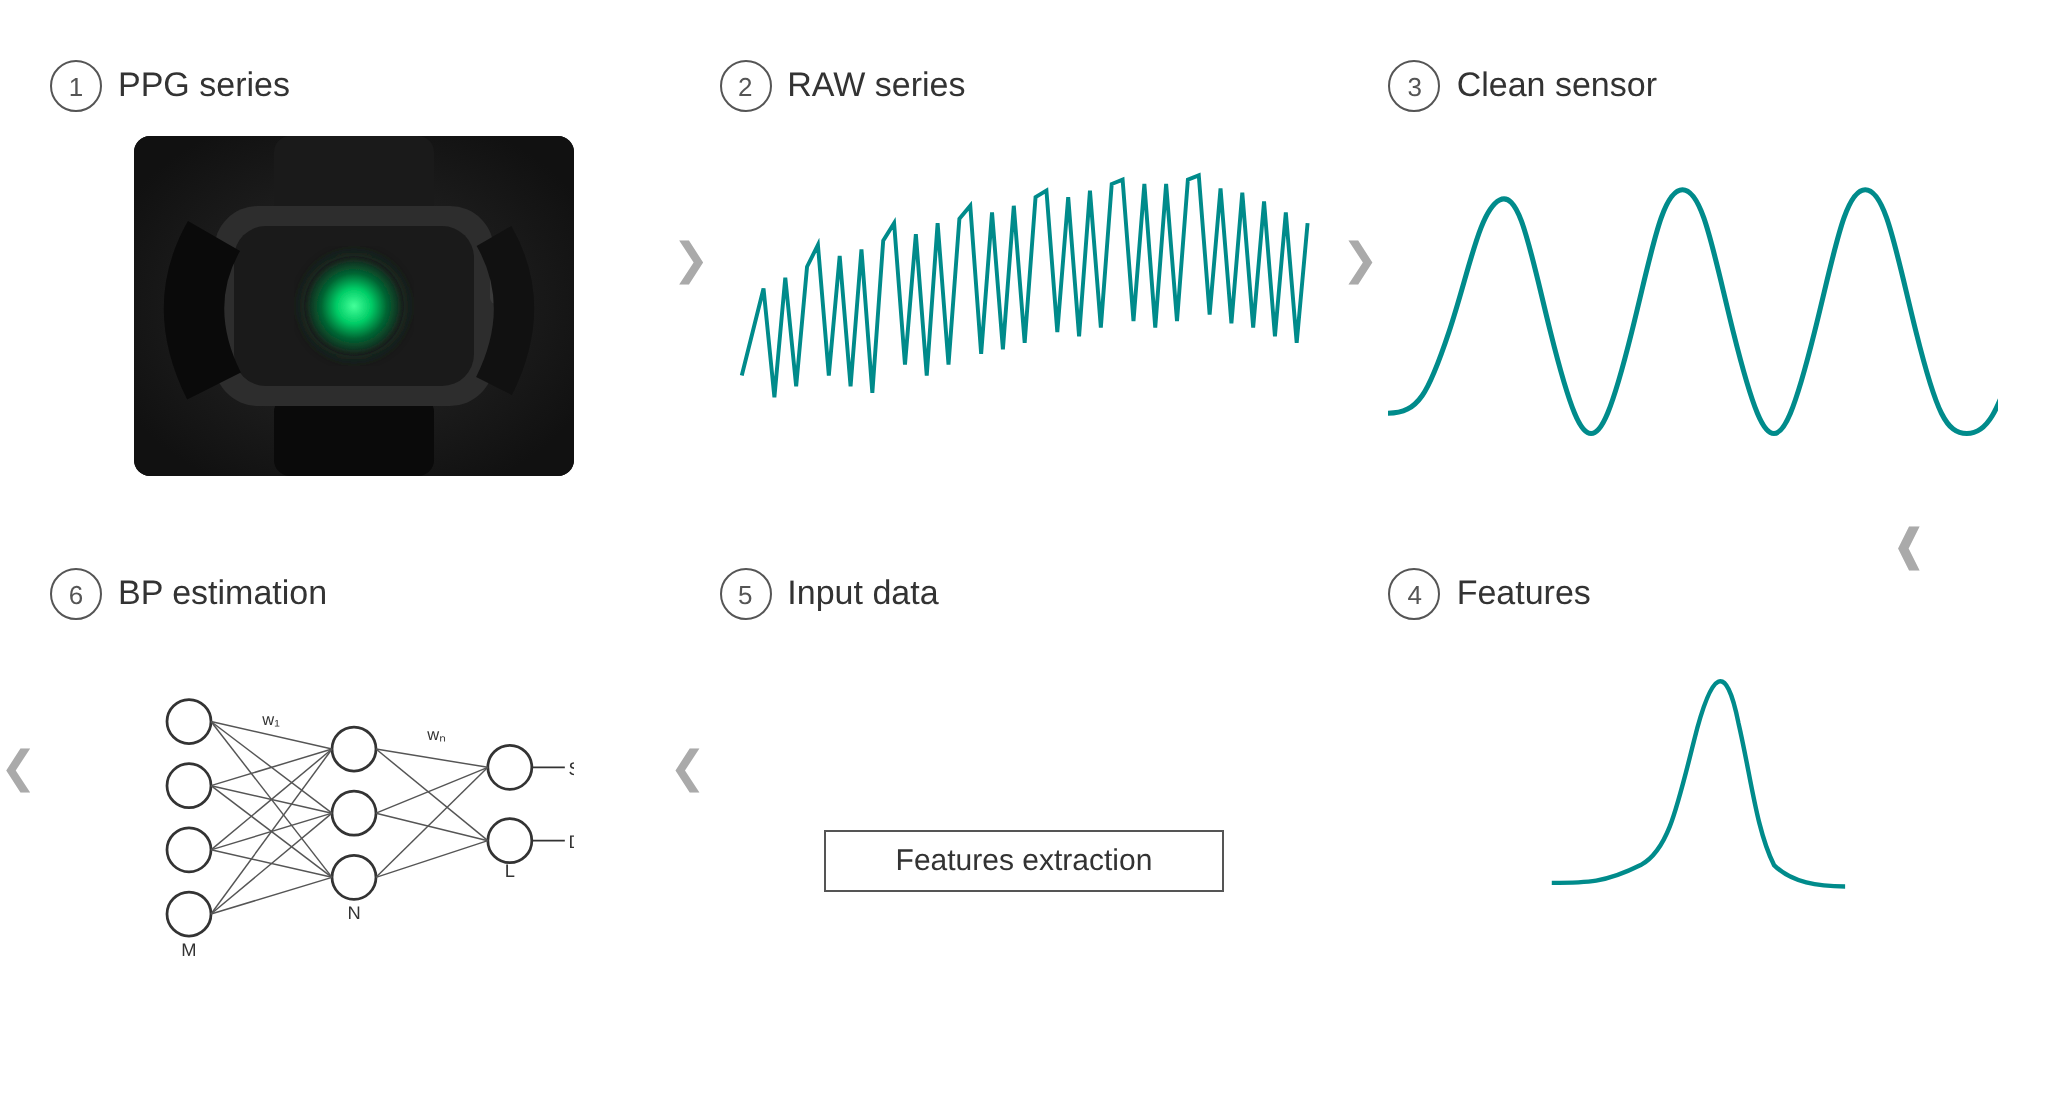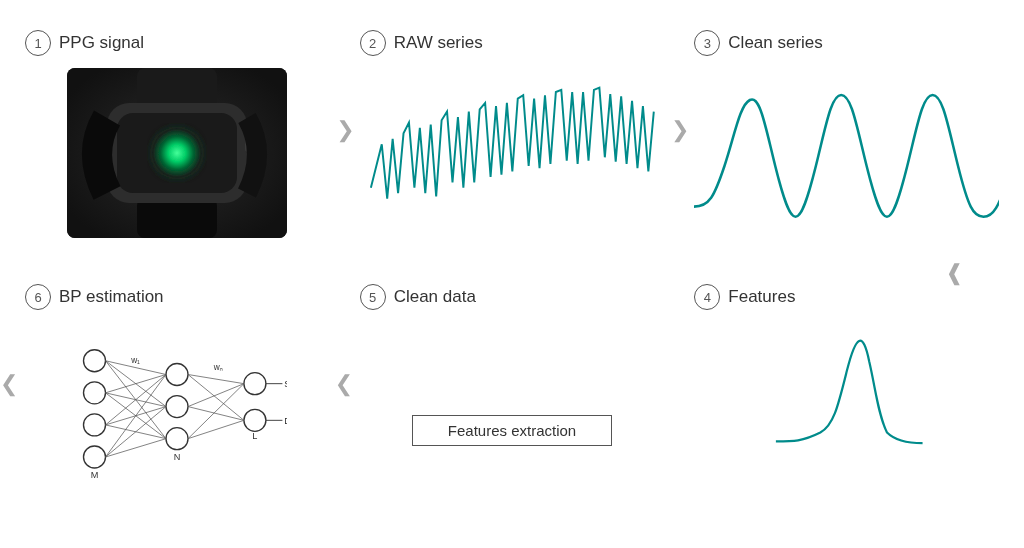--- a/index.html
+++ b/index.html
@@ -114,21 +114,21 @@
 </head>
 <body>
 
 <div class="main-container">
 
   <div class="cell">
     <div class="step-label">
       <div class="step-circle">
         <span>1</span>
       </div>
-      <span>PPG signal</span>
+      <span>PPG series</span>
     </div>
     <div class="watch-image">
       <div style="position:relative; display:flex; align-items:center; justify-content:center; height:100%; width:100%;">
 
         <svg width="220" height="170" style="position:absolute;top:0;left:0;">
           <defs>
             <radialGradient id="bgGrad" cx="50%" cy="50%" r="60%">
               <stop offset="0%" style="stop-color:#2a2a2a"></stop>
               <stop offset="100%" style="stop-color:#111111"></stop>
             </radialGradient>
@@ -193,21 +193,21 @@
     </svg>
 
     <div class="arrow-right">❯</div>
   </div>
 
   <div class="cell">
     <div class="step-label">
       <div class="step-circle">
         <span>3</span>
       </div>
-      <span>Clean series</span>
+      <span>Clean sensor</span>
     </div>
     <svg class="signal-chart" viewBox="0 0 300 160">
       <path d="
         M0,120
         C15,120 20,110 30,80
         C40,50 45,20 55,15
         C65,10 70,40 80,80
         C90,120 95,130 100,130
         C105,130 110,120 120,80
         C130,40 135,10 145,10
@@ -284,21 +284,21 @@
     </svg>
 
     <div class="arrow-left">❮</div>
   </div>
 
   <div class="cell">
     <div class="step-label">
       <div class="step-circle">
         <span>5</span>
       </div>
-      <span>Clean data</span>
+      <span>Input data</span>
     </div>
     <div style="display:flex; flex-direction:column; align-items:flex-end; justify-content:center; flex:1; gap:8px; padding-top: 20px;">
       <div class="features-box">
         <span>Features extraction</span>
       </div>
     </div>
 
     <div class="arrow-left">❮</div>
   </div>
 

